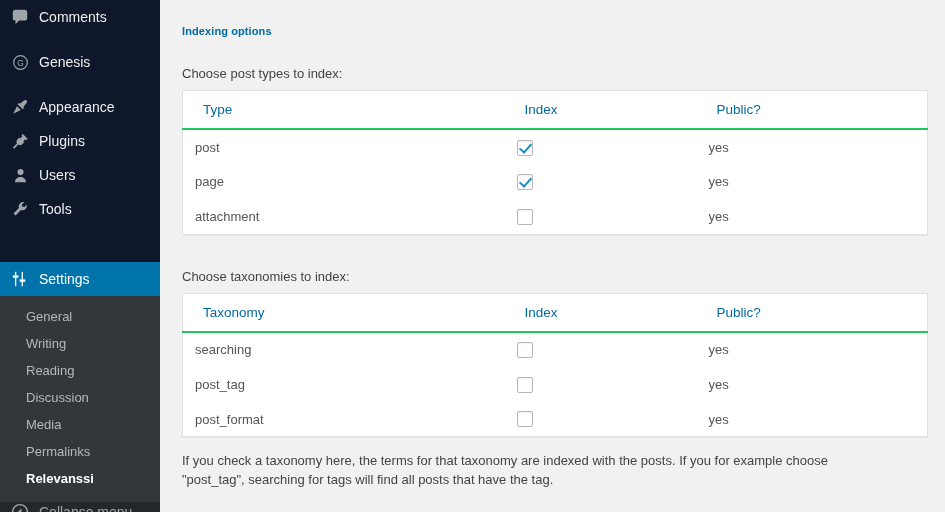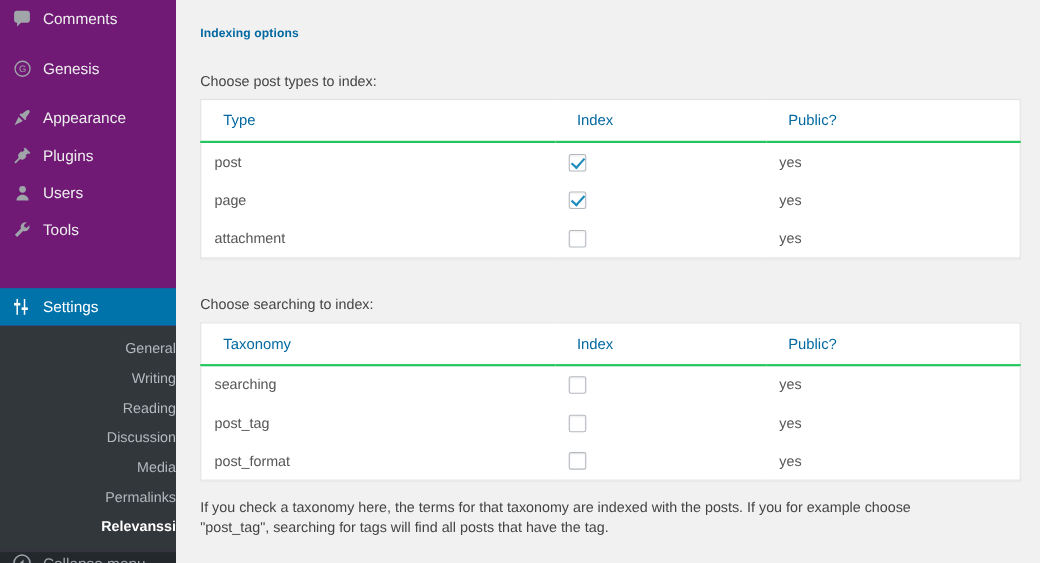--- a/index.html
+++ b/index.html
@@ -7,21 +7,21 @@
     width: 945px; height: 512px;
     overflow: hidden;
     font-family: "Liberation Sans", sans-serif;
     background: #f1f1f1;
   }
   #app { position: relative; width: 945px; height: 512px; display: flex; }
 
   
   #sidebar {
     width: 160px; height: 512px;
-    background: #701a75;
+    background: #0f172a;
     flex: 0 0 160px;
     position: relative;
     display: flex; flex-direction: column;
   }
   .menu-top { padding-top: 0; }
   .menu-item {
     display: flex; align-items: center;
     height: 34px;
     padding-left: 10px;
     color: #eeeeee;
@@ -50,21 +50,21 @@
   .menu-item.current .arrow {
     position: absolute; right: -8px; top: 50%;
     margin-top: -8px;
     width: 0; height: 0;
     border-top: 8px solid transparent;
     border-bottom: 8px solid transparent;
     border-right: 8px solid #f1f1f1;
   }
 
   
-  #submenu { background: #32373c; padding: 7px 0 9px 0; text-align: right; }
+  #submenu { background: #32373c; padding: 7px 0 9px 0; }
   .sub-item {
     display: block;
     font-size: 13px;
     color: #b4b9be;
     padding: 5px 0 5px 26px;
     line-height: 17px;
     cursor: pointer;
   }
   .sub-item.active { color: #fff; font-weight: bold; }
 
@@ -306,21 +306,21 @@
         <tr>
           <td>attachment</td>
           <td>
             <span class="cb"></span>
           </td>
           <td>yes</td>
         </tr>
       </tbody>
     </table>
 
-    <p class="lead second">Choose searching to index:</p>
+    <p class="lead second">Choose taxonomies to index:</p>
 
     <table class="wp-table">
       <thead>
         <tr>
           <th class="col-name">Taxonomy</th>
           <th class="col-index">Index</th>
           <th class="col-public">Public?</th>
         </tr>
       </thead>
       <tbody>

